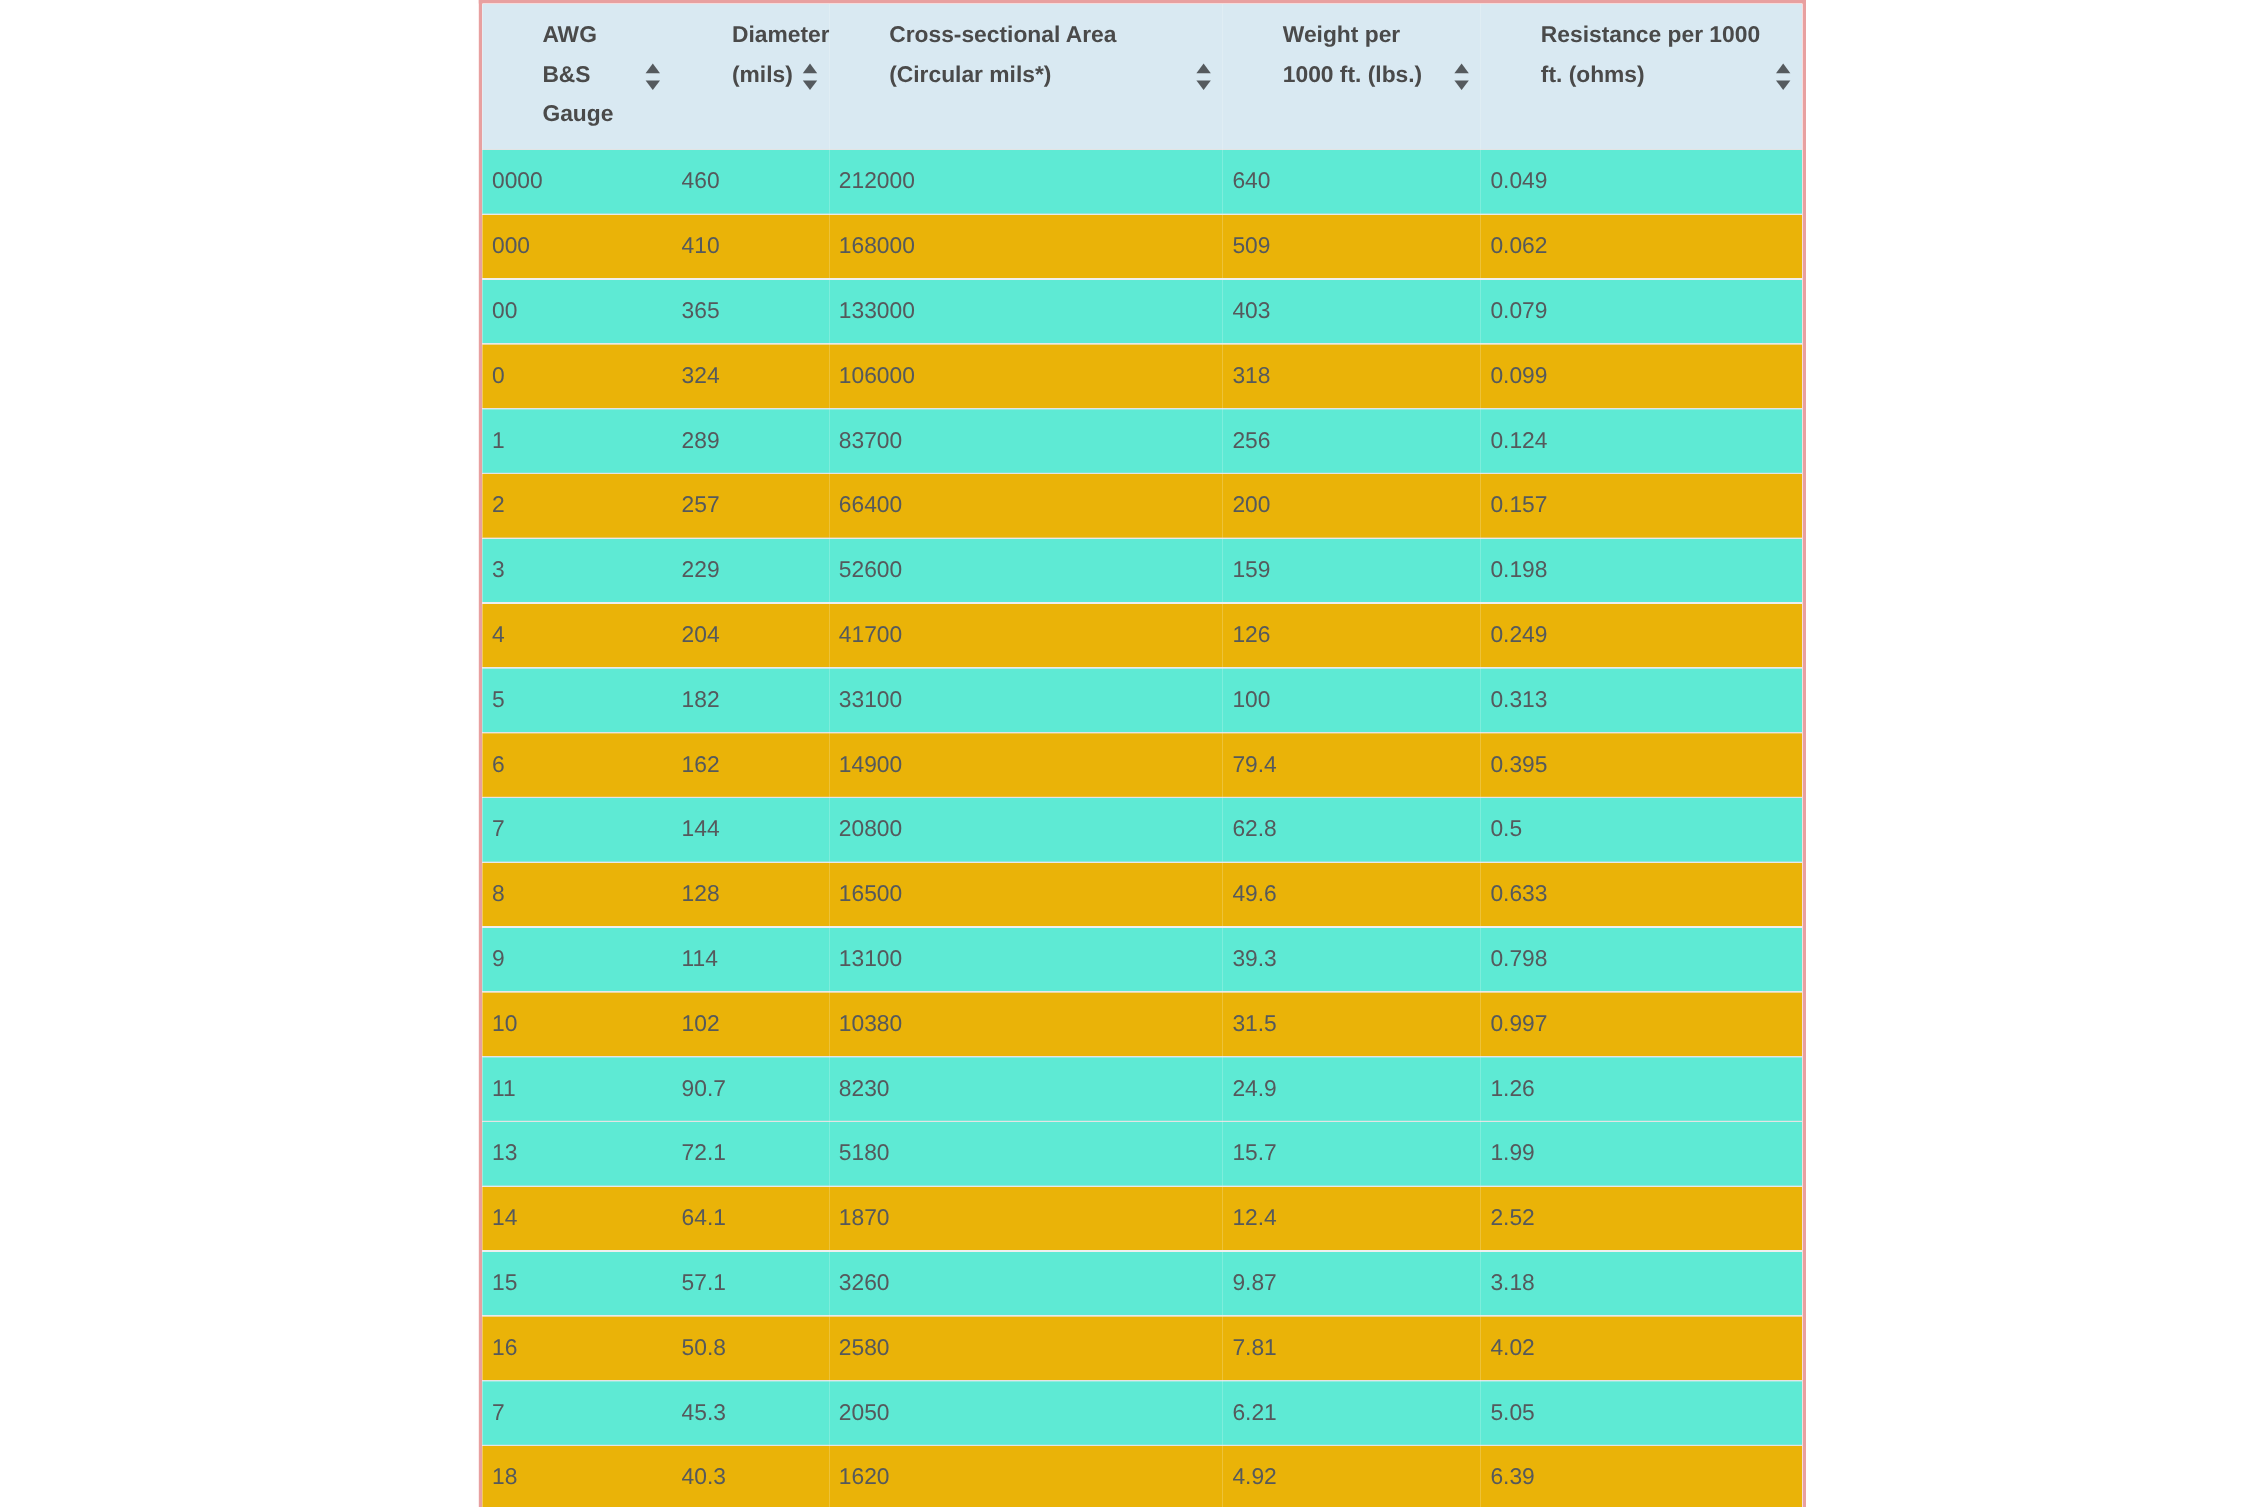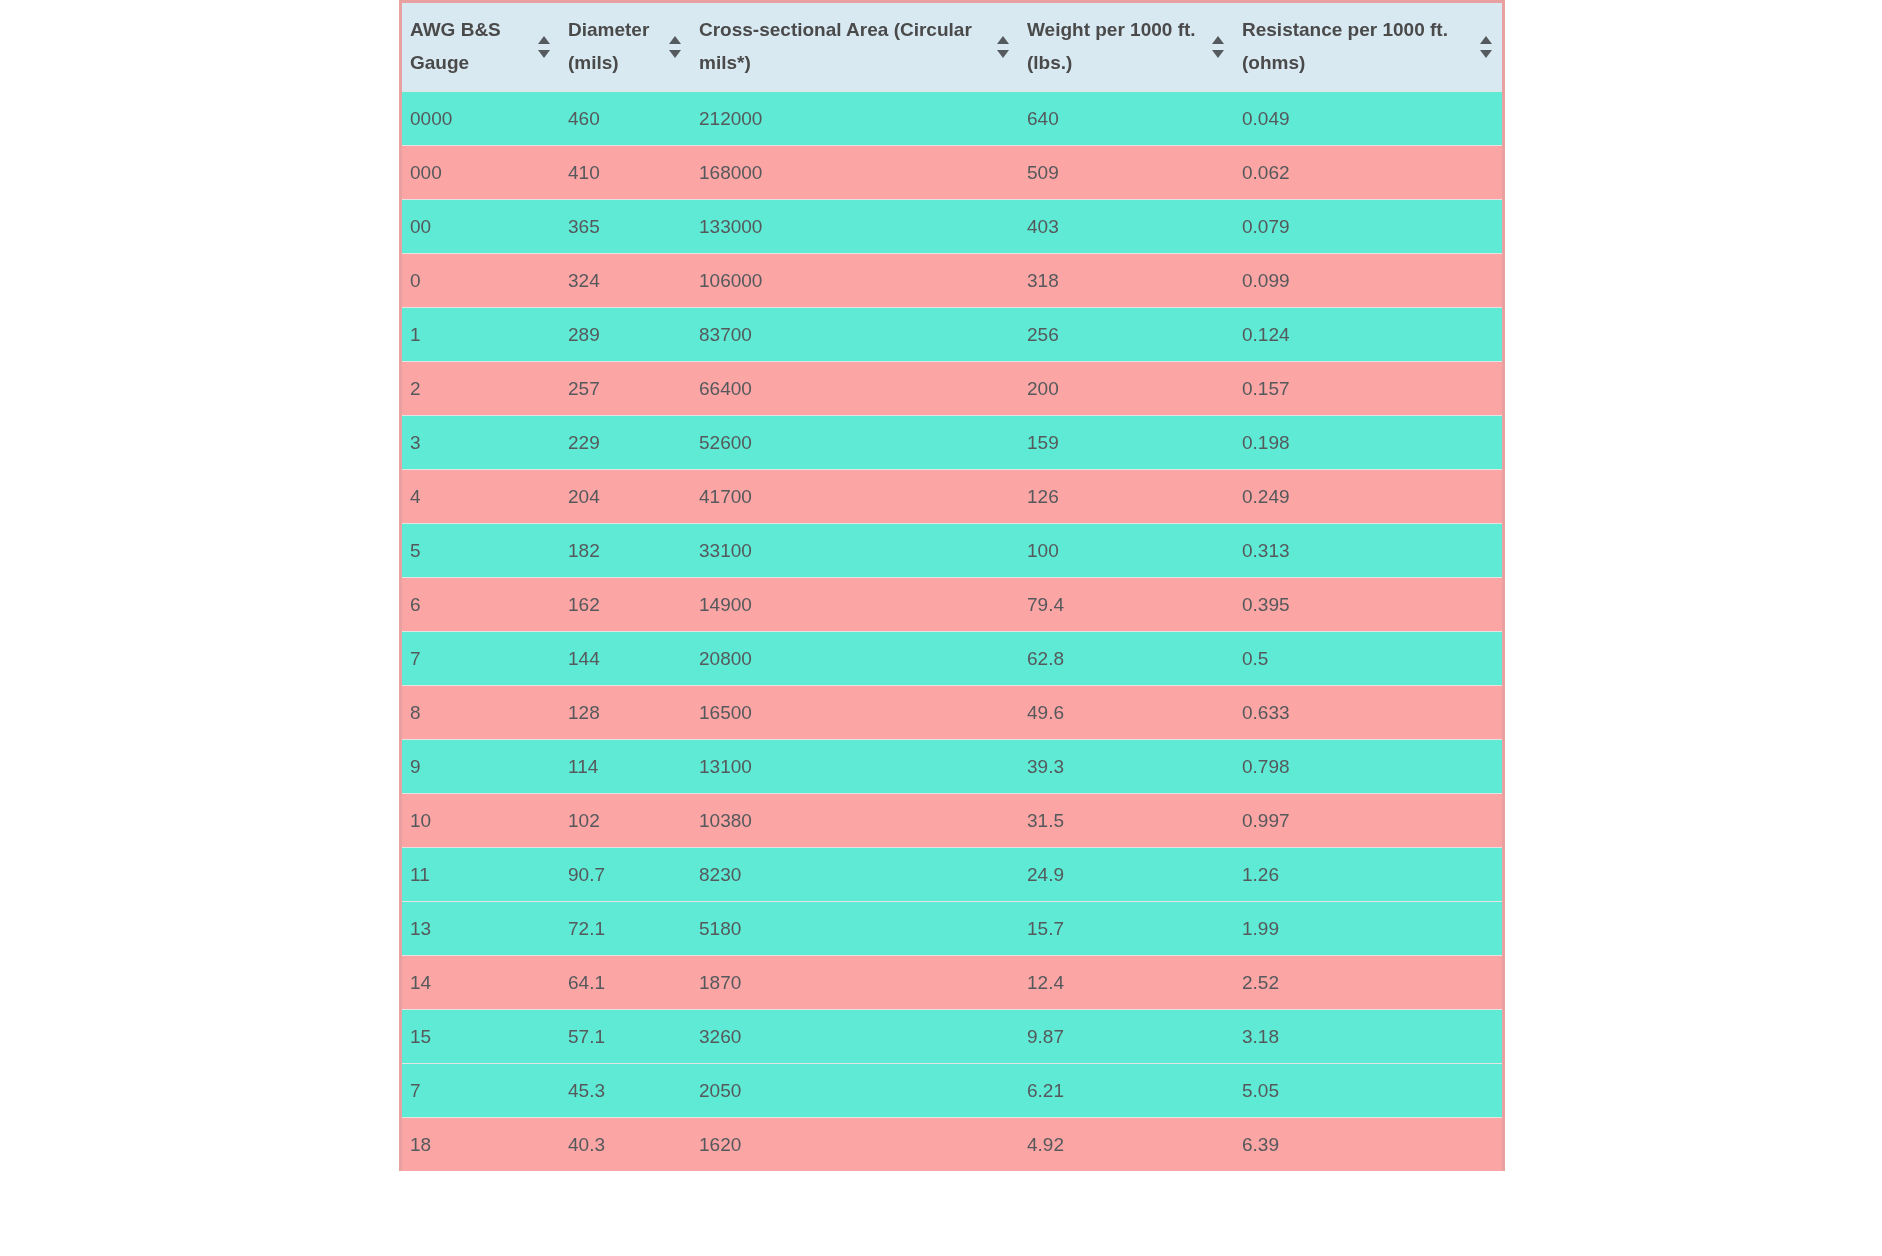--- a/index.html
+++ b/index.html
@@ -59,20 +59,21 @@
     padding: 10px 30px 12px 8px;
     border: none;
     position: relative;
     box-sizing: border-box;
     height: 85px;
   }
 
   .th-inner {
     display: block;
     max-width: 100%;
+    margin-left: 42px;
   }
 
   .sort-icon {
     position: absolute;
     right: 10px;
     top: 50%;
     transform: translateY(-50%);
     width: 12px;
     height: 22px;
     display: block;
@@ -101,21 +102,21 @@
     padding: 16px 8px 15px 8px;
     border-top: 1px solid #e4e4e4;
     vertical-align: middle;
     box-sizing: border-box;
     height: 53px;
     white-space: nowrap;
     overflow: hidden;
   }
 
   tbody tr.odd td { background: #5eead4; }
-  tbody tr.even td { background: #fca5a5; margin-left: 48px; }
+  tbody tr.even td { background: #eab308; margin-left: 48px; }
 </style>
 </head>
 <body>
 
 <div class="page">
   <div class="table-wrap">
     <table class="awg">
       <colgroup>
         <col class="c0">
           <col class="c1">
@@ -282,20 +283,27 @@
             <td>12.4</td>
             <td>2.52</td>
           </tr>
           <tr class="odd">
             <td>15</td>
             <td>57.1</td>
             <td>3260</td>
             <td>9.87</td>
             <td>3.18</td>
           </tr>
+          <tr class="even">
+            <td>16</td>
+            <td>50.8</td>
+            <td>2580</td>
+            <td>7.81</td>
+            <td>4.02</td>
+          </tr>
           <tr class="odd">
             <td>7</td>
             <td>45.3</td>
             <td>2050</td>
             <td>6.21</td>
             <td>5.05</td>
           </tr>
           <tr class="even">
             <td>18</td>
             <td>40.3</td>

